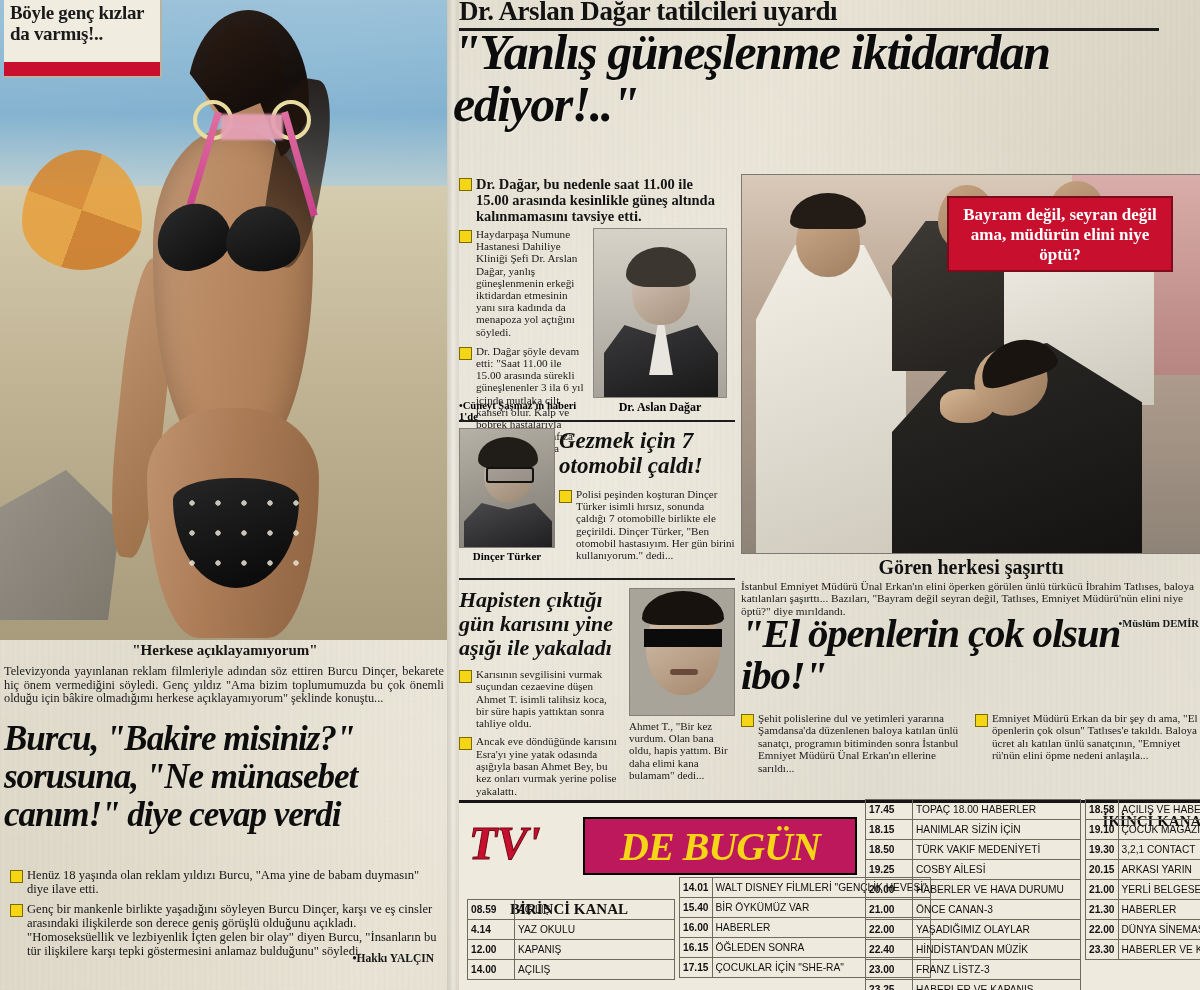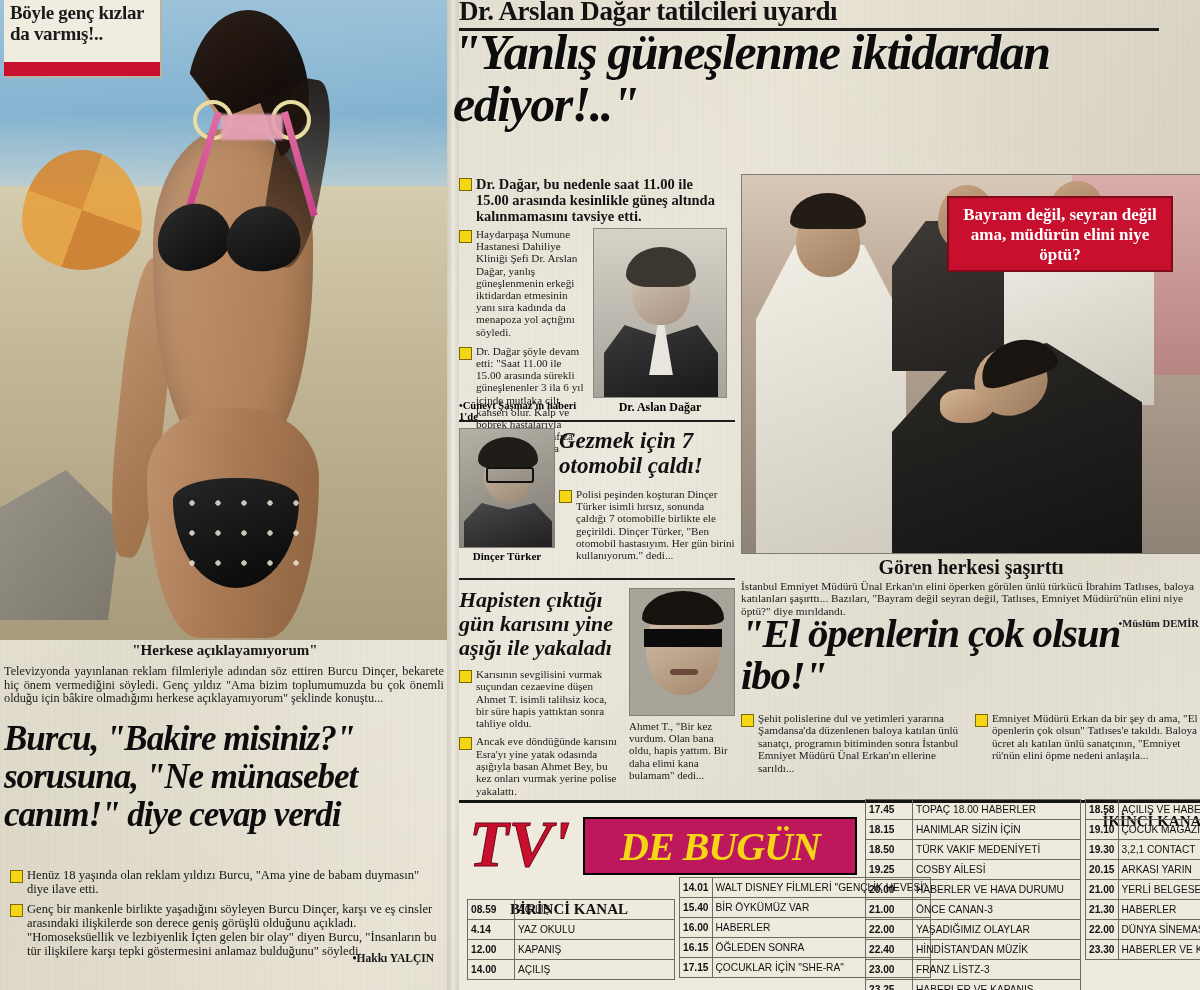--- a/index.html
+++ b/index.html
@@ -381,21 +381,21 @@
   
   #tv-block {
     left:459px; top:800px; width:741px; height:190px;
     background:#efeade; border-top:3px solid #151515;
   }
   #tv-logo {
     position:absolute; left:10px; top:16px; width:116px; height:52px;
   }
   #tv-logo .tv {
     font-family:"Liberation Serif", serif; font-weight:bold; font-style:italic;
-    font-size:65px; color:#c8102e; line-height:50px;
+    font-size:46px; color:#c8102e; line-height:50px;
     -webkit-text-stroke:1px #6e0615;
   }
   #tv-today {
     position:absolute; left:124px; top:14px; width:270px; height:54px;
     background:#be185d; border:2px solid #000;
     display:flex; align-items:center; justify-content:center;
   }
   #tv-today span {
     font-family:"Liberation Serif", serif; font-weight:bold; font-style:italic;
     font-size:40px; color:#f5d617; letter-spacing:-1px;

